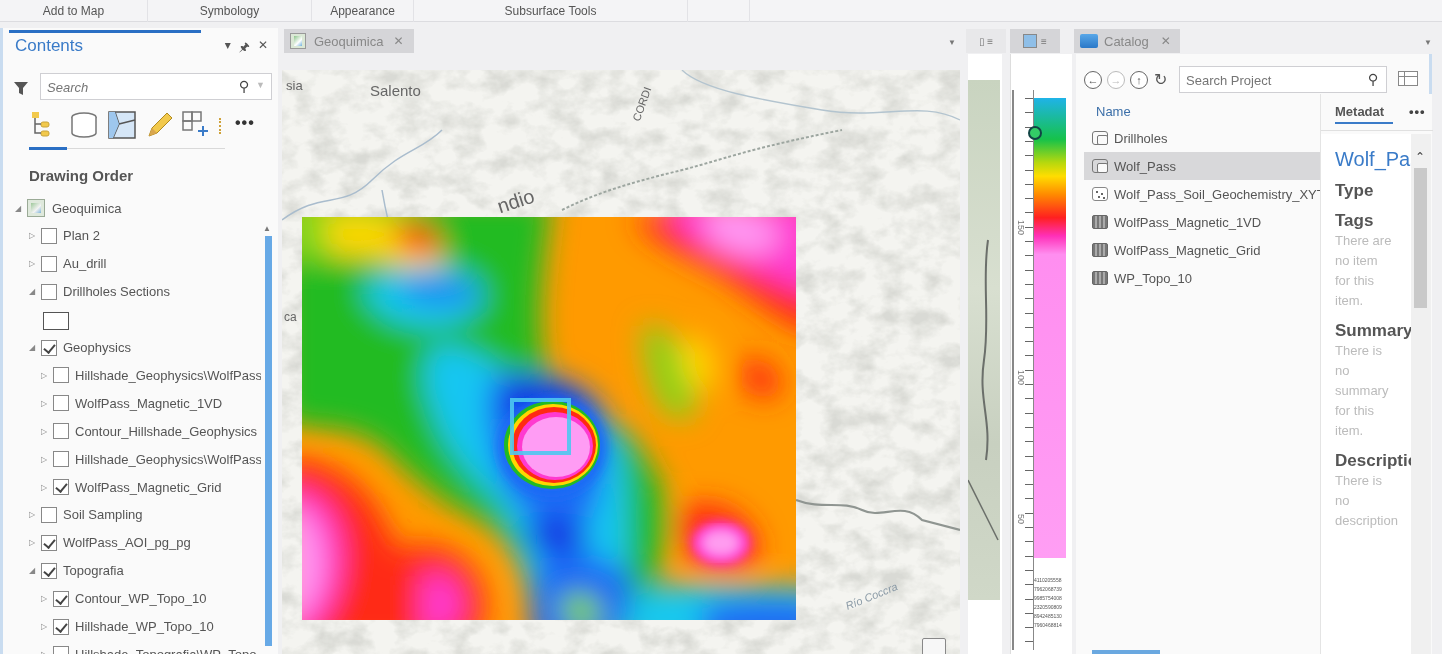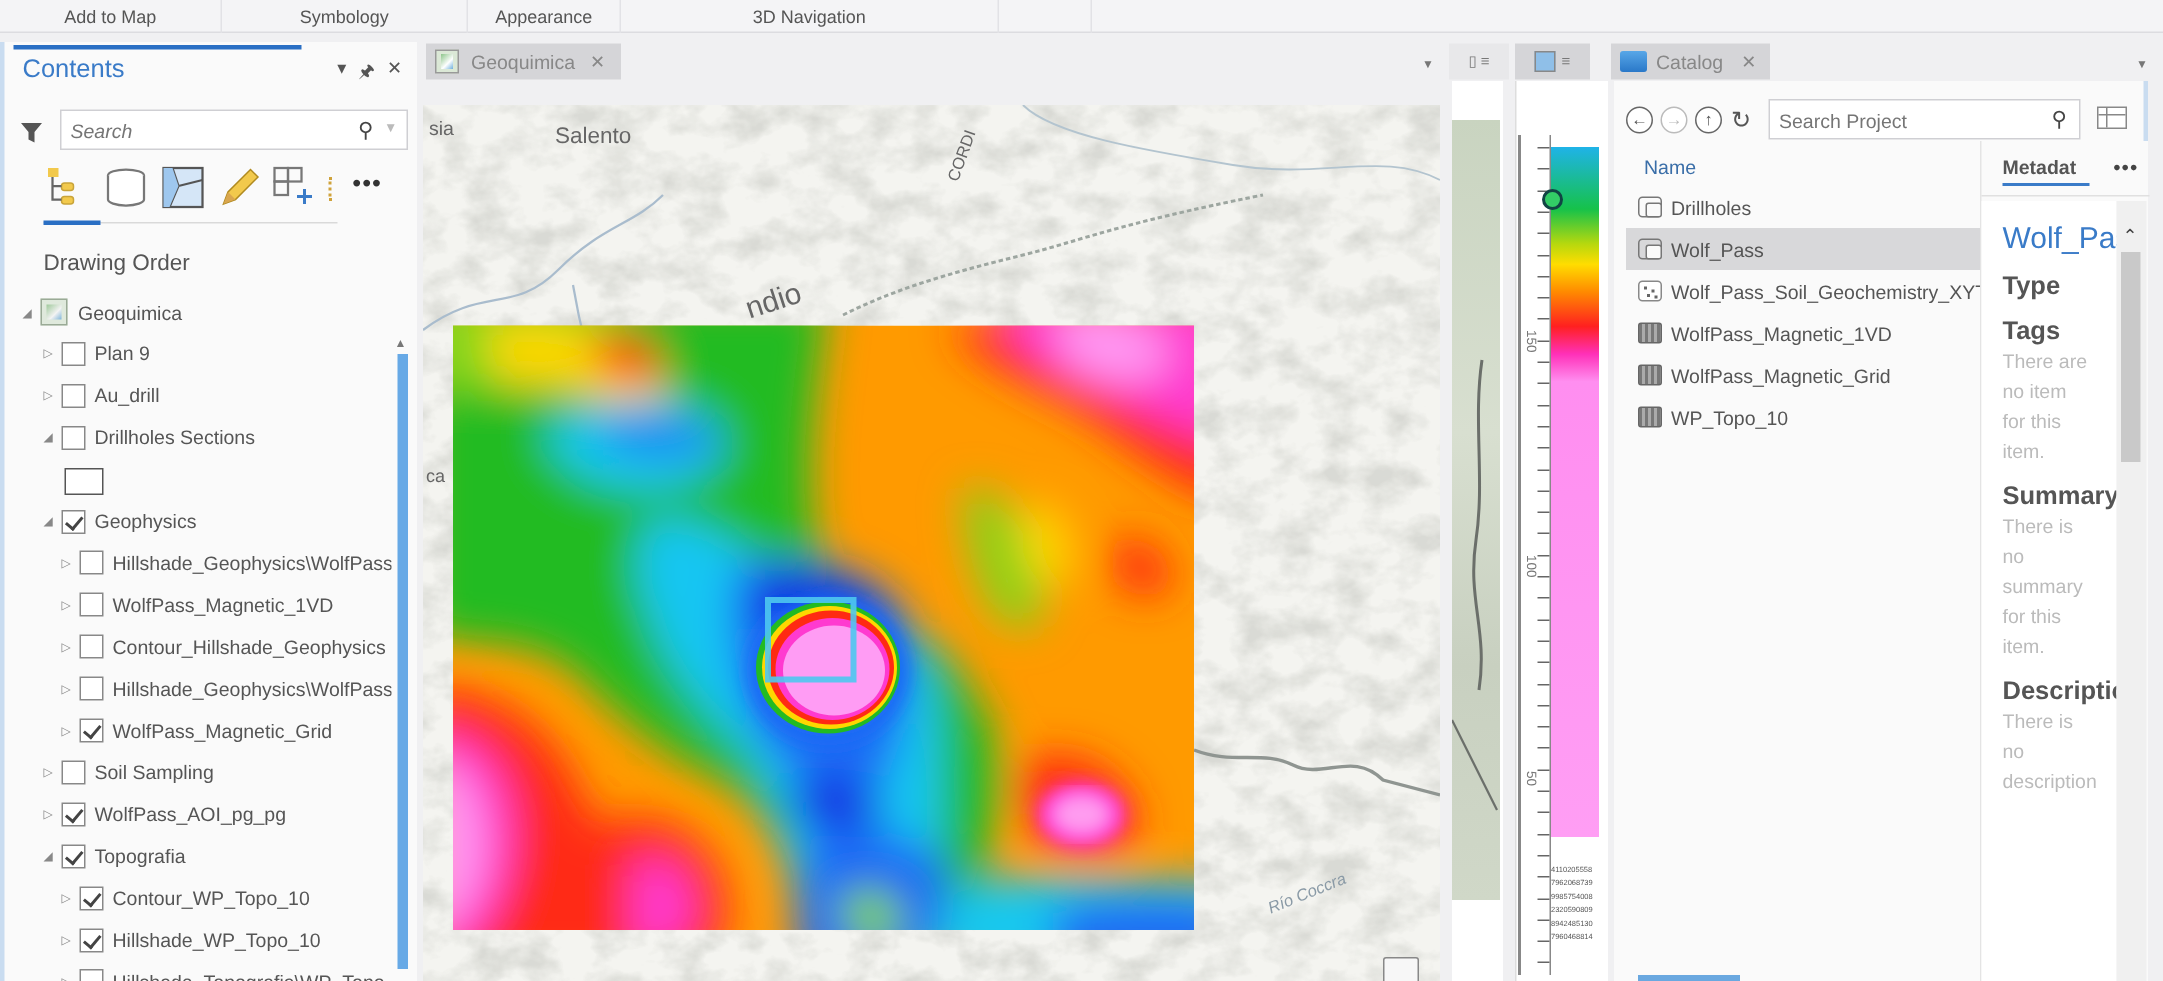--- a/index.html
+++ b/index.html
@@ -16,21 +16,21 @@
   .contents .pane-ctrls { position: absolute; right: 10px; top: 10px; display: flex; gap: 8px; font-size: 12px; color: #555; }
   .filter-icon { position: absolute; left: 10px; top: 52px; width: 16px; height: 16px; }
   .search-box { position: absolute; left: 37px; top: 45px; width: 232px; height: 27px; background: #fff; border: 1px solid #cfcfd3; }
   .search-box input { position: absolute; left: 6px; top: 4px; width: 180px; height: 18px; border: none; outline: none; font-style: italic; font-size: 13px; color: #777; background: transparent; font-family: "Liberation Sans", sans-serif; }
   .search-box .mag { position: absolute; right: 22px; top: 4px; font-size: 14px; color: #444; }
   .search-box .dd { position: absolute; right: 6px; top: 6px; font-size: 9px; color: #bbb; }
   .toolrow { position: absolute; left: 26px; top: 110px; width: 230px; height: 36px; }
   .toolrow .ti { position: absolute; top: 0; width: 30px; height: 30px; }
   .tool-underline { position: absolute; left: 26px; top: 150px; width: 196px; height: 1px; background: #d9d9d9; }
   .tool-underline .act { position: absolute; left: 0; top: -1px; width: 38px; height: 3px; background: #2a6fc4; }
-  .drawing-order { position: absolute; left: 26px; top: 139px; font-size: 15px; font-weight: normal; color: #555; }
+  .drawing-order { position: absolute; left: 26px; top: 139px; font-size: 15px; font-weight: bold; color: #555; }
 
   .tree { position: absolute; left: 0; top: 166px; width: 258px; height: 460px; overflow: hidden; }
   .node { position: absolute; height: 20px; display: flex; align-items: center; font-size: 13px; color: #555; white-space: nowrap; }
   .node .exp { width: 10px; font-size: 8px; color: #888; text-align: center; margin-right: 4px; }
   .node .cb { width: 16px; height: 16px; border: 1px solid #888; background: #fff; margin-right: 6px; position: relative; flex: none; }
   .node .cb.on::after { content: ""; position: absolute; left: 4px; top: 1px; width: 5px; height: 9px; border-right: 2px solid #444; border-bottom: 2px solid #444; transform: rotate(40deg); }
   .node .mapicon { width: 18px; height: 18px; margin-right: 7px; background: #dfe9dc; border: 1px solid #9aaa96; position: relative; }
   .node .mapicon::after { content: ""; position: absolute; left: 3px; top: 3px; width: 10px; height: 10px; background: linear-gradient(135deg,#9ec89a,#f3f3f3 60%,#7fb4d8); }
   .legend-swatch { position: absolute; left: 40px; top: 142px; width: 26px; height: 18px; border: 1px solid #555; background: #fff; }
 
@@ -110,21 +110,21 @@
   .cat-hscroll { position: absolute; left: 8px; top: 594px; width: 228px; height: 6px; }
   .cat-hscroll .thumb { position: absolute; left: 8px; top: 2px; width: 68px; height: 4px; background: #6aa8e0; }
 </style>
 </head>
 <body>
 
 <div class="ribbon">
   <div class="grp" style="width:148px">Add to Map</div>
   <div class="grp" style="width:164px">Symbology</div>
   <div class="grp" style="width:102px">Appearance</div>
-  <div class="grp" style="width:252px">3D Navigation</div>
+  <div class="grp" style="width:274px">Subsurface Tools</div>
   <div class="grp" style="width:62px"></div>
 </div>
 
 <div class="contents">
   <div class="topbar"></div>
   <div class="hdr">Contents</div>
   <div class="pane-ctrls">
     <span>▾</span>
     <span>🖈</span>
     <span>✕</span>
@@ -173,21 +173,21 @@
 
   <div class="tree" id="tree">
       <div class="node" style="left: 10px; top: 4px;">
         <span class="exp">◢</span>
         <span class="mapicon"></span>
         <span>Geoquimica</span>
       </div>
       <div class="node" style="left: 24px; top: 31.9px;">
         <span class="exp">▷</span>
         <span class="cb"></span>
-        <span>Plan 9</span>
+        <span>Plan 2</span>
       </div>
       <div class="node" style="left: 24px; top: 59.8px;">
         <span class="exp">▷</span>
         <span class="cb"></span>
         <span>Au_drill</span>
       </div>
       <div class="node" style="left: 24px; top: 87.7px;">
         <span class="exp">◢</span>
         <span class="cb"></span>
         <span>Drillholes Sections</span>

